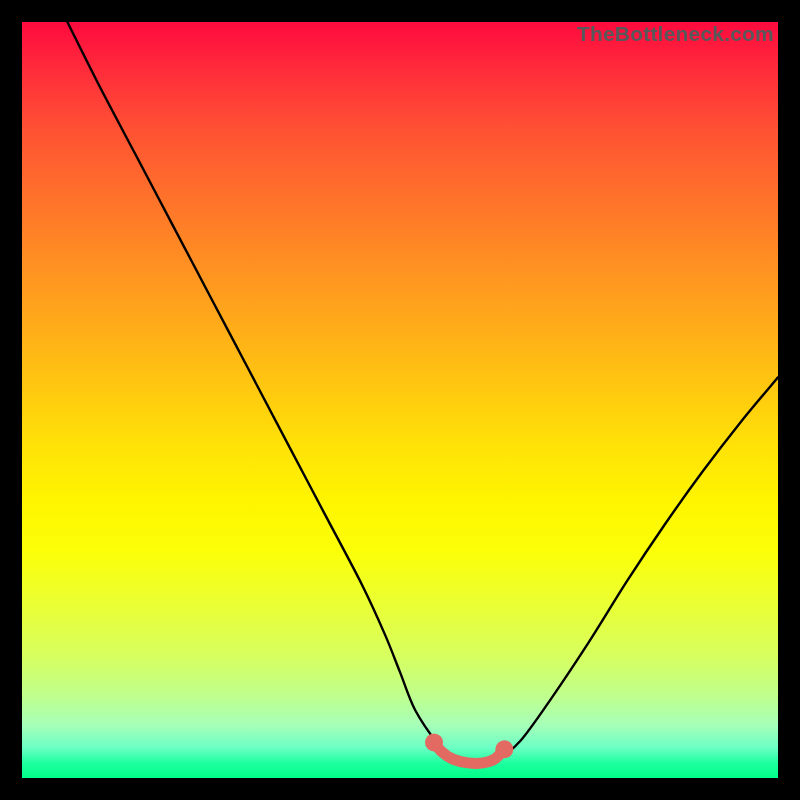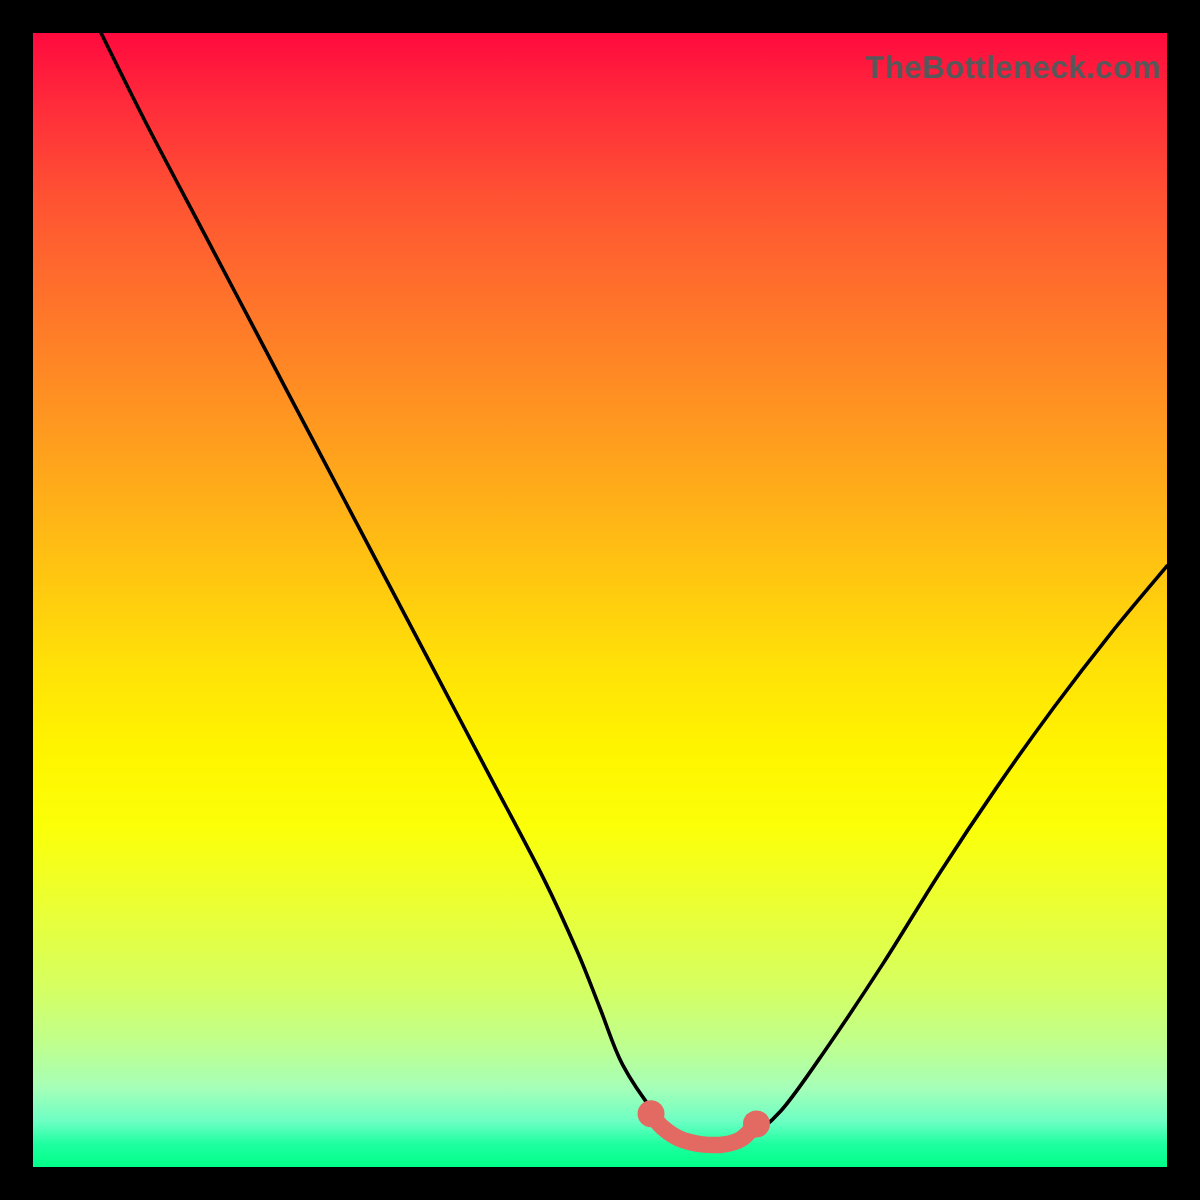--- a/index.html
+++ b/index.html
@@ -39,21 +39,21 @@
       #d6ff60 84%,
       #c0ff8c 89%,
       #a6ffb8 93%,
       #6cffc4 96%,
       #1effa0 98%,
       #00ff88 100%
     );
   }
   .watermark {
     position: absolute;
-    top: 12px;
+    top: 0px;
     right: 4px;
     font-size: 21px;
     font-weight: 600;
     color: #58585a;
     letter-spacing: 0.2px;
     z-index: 10;
   }
   svg.curve {
     position: absolute;
     left: 0;

